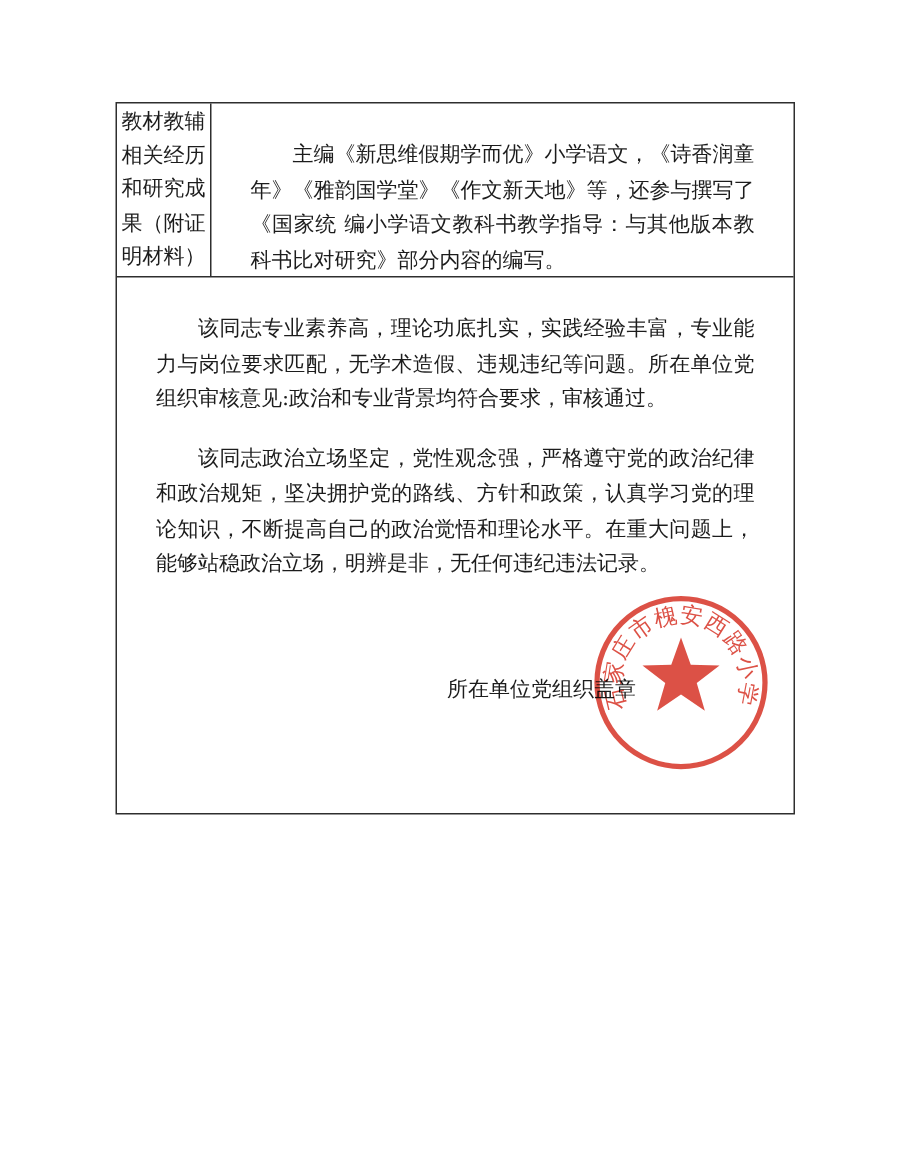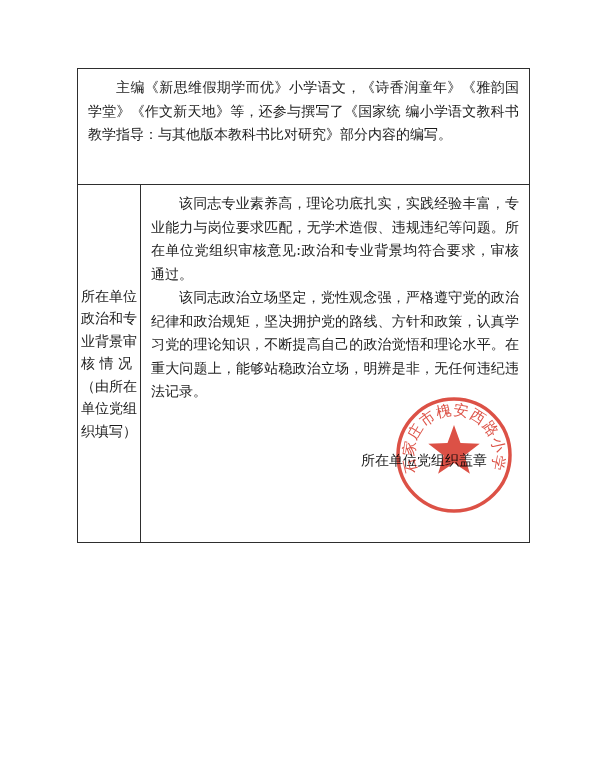--- a/index.html
+++ b/index.html
@@ -36,21 +36,21 @@
   }
   .ccell {
     flex: 1 1 auto;
     padding: 7px 10px 0 10px;
     font-size: 14px;
     line-height: 23.5px;
     position: relative;
     overflow: hidden;
   }
   .para {
-    margin: 0;
+    margin: 16px;
     text-indent: 2em;
     text-align: justify;
   }
   .sig {
     position: absolute;
     left: 220px;
     top: 260px;
     font-size: 14px;
     line-height: 30px;
     white-space: nowrap;
@@ -75,33 +75,31 @@
   }
 </style>
 </head>
 <body>
 
 <div class="page">
 
   <div class="tbl">
 
     <div class="row row-1">
+      <div class="hcell">教材教辅
+相关经历
+和研究成
+果（附证
+明材料）</div>
       <div class="ccell">
         <p class="para">主编《新思维假期学而优》小学语文，《诗香润童年》《雅韵国学堂》《作文新天地》等，还参与撰写了《国家统 编小学语文教科书教学指导：与其他版本教科书比对研究》部分内容的编写。</p>
       </div>
     </div>
 
     <div class="row row-2">
-      <div class="hcell">所在单位
-政治和专
-业背景审
-核 情 况
-（由所在
-单位党组
-织填写）</div>
       <div class="ccell">
         <p class="para">该同志专业素养高，理论功底扎实，实践经验丰富，专业能力与岗位要求匹配，无学术造假、违规违纪等问题。所在单位党组织审核意见:政治和专业背景均符合要求，审核通过。</p>
         <p class="para">该同志政治立场坚定，党性观念强，严格遵守党的政治纪律和政治规矩，坚决拥护党的路线、方针和政策，认真学习党的理论知识，不断提高自己的政治觉悟和理论水平。在重大问题上，能够站稳政治立场，明辨是非，无任何违纪违法记录。</p>
         <div class="sig">
           <div>所在单位党组织盖章</div>
         </div>
       </div>
     </div>
 
   </div>

